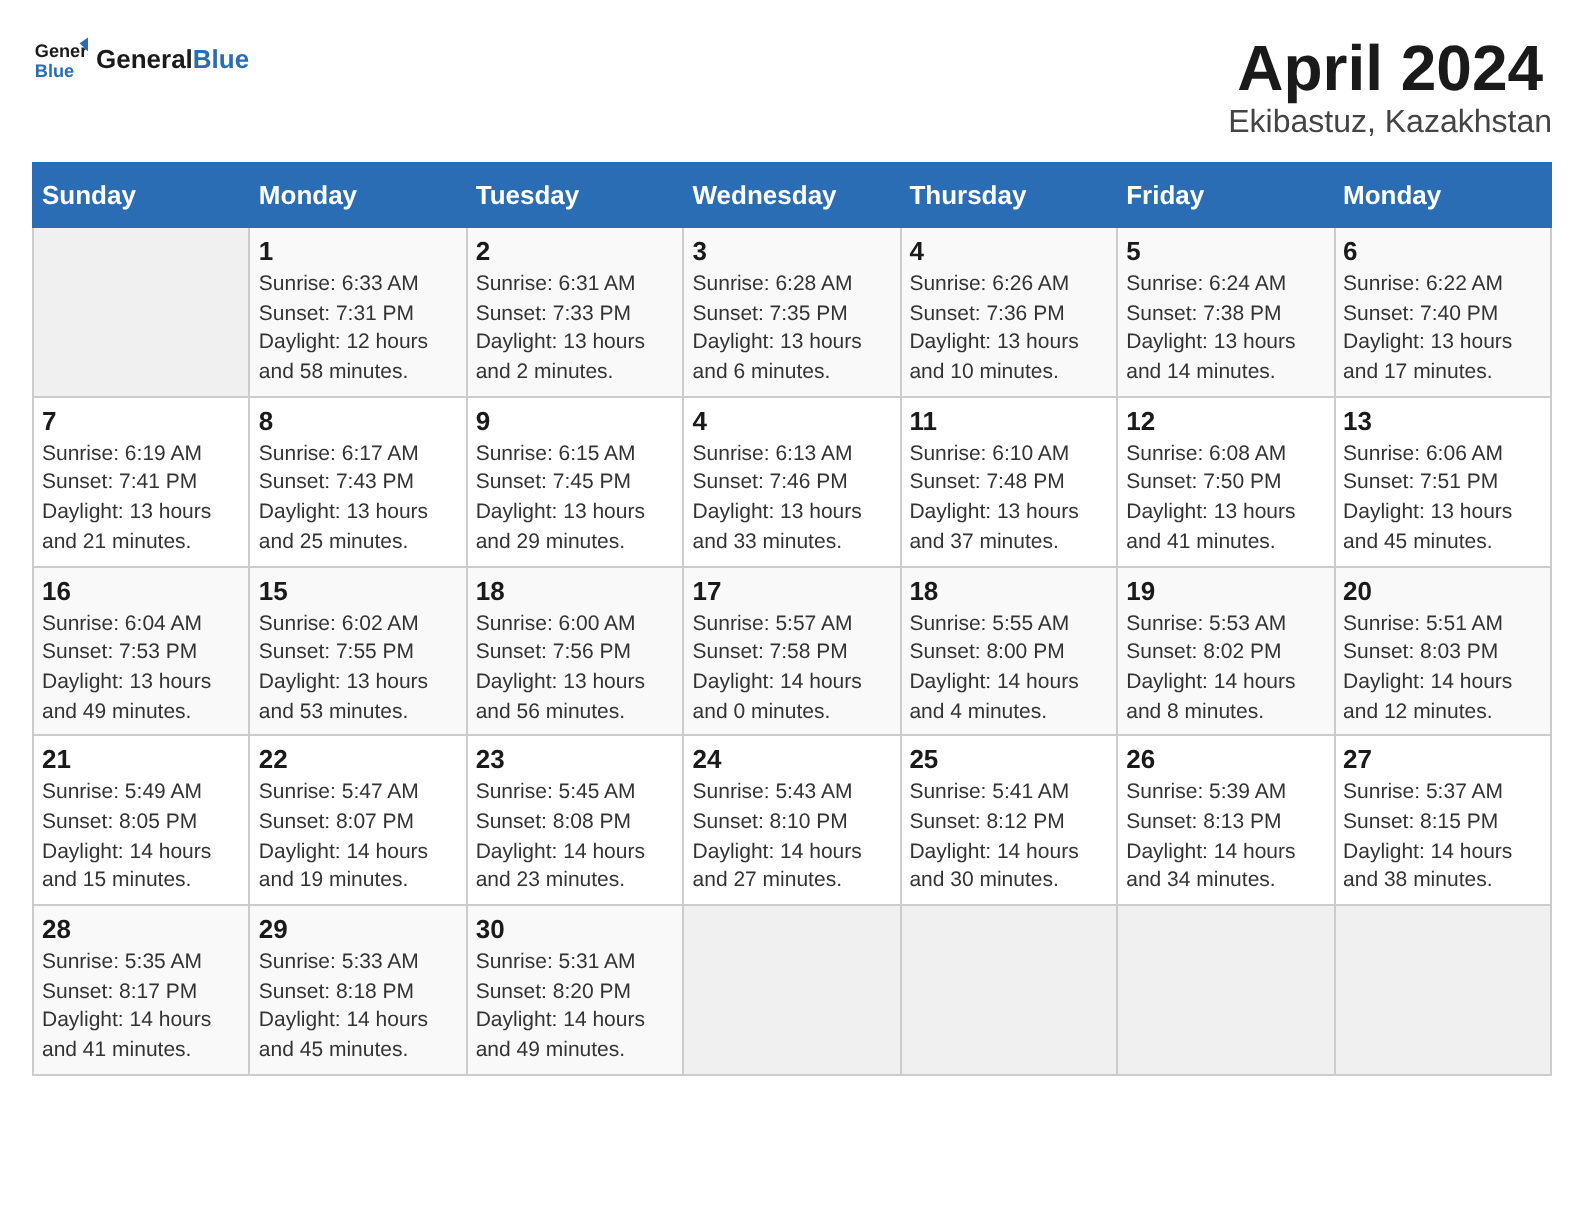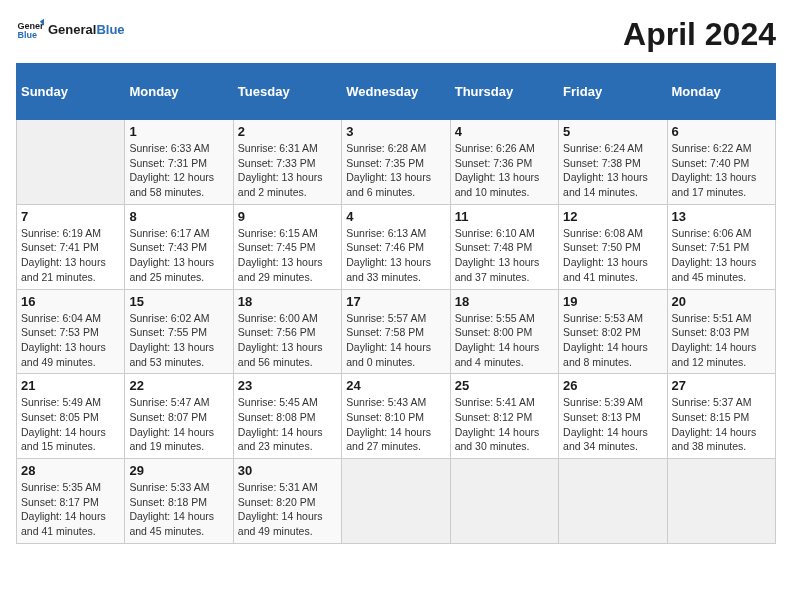--- a/index.html
+++ b/index.html
@@ -39,21 +39,21 @@
       color: #444;
     }
     table {
       width: 100%;
       border-collapse: collapse;
       font-size: 11px;
     }
     thead tr th {
       background-color: #2a6db5;
       color: #fff;
-      padding: 20px 4px;
+      padding: 8px 4px;
       text-align: left;
       font-size: 13px;
       font-weight: bold;
       border: 1px solid #2a6db5;
     }
     tbody tr td {
       border: 1px solid #ccc;
       vertical-align: top;
       padding: 4px 4px;
       width: 108px;
@@ -92,20 +92,21 @@
       <polygon points="34,8 40,4 40,14" fill="#2a6db5"></polygon>
     </svg>
     <div>
       <div style="font-size:13px;font-weight:bold;line-height:1.1;">
         <span style="color:#1a1a1a;">General</span><span style="color:#2a6db5;">Blue</span>
       </div>
     </div>
   </div>
   <div class="title-area">
     <div class="calendar-title">April 2024</div>
+    <div class="calendar-subtitle">Ekibastuz, Kazakhstan</div>
   </div>
 </div>
 
 <table>
   <thead>
     <tr id="header-row">
         <th>Sunday</th>
         <th>Monday</th>
         <th>Tuesday</th>
         <th>Wednesday</th>

